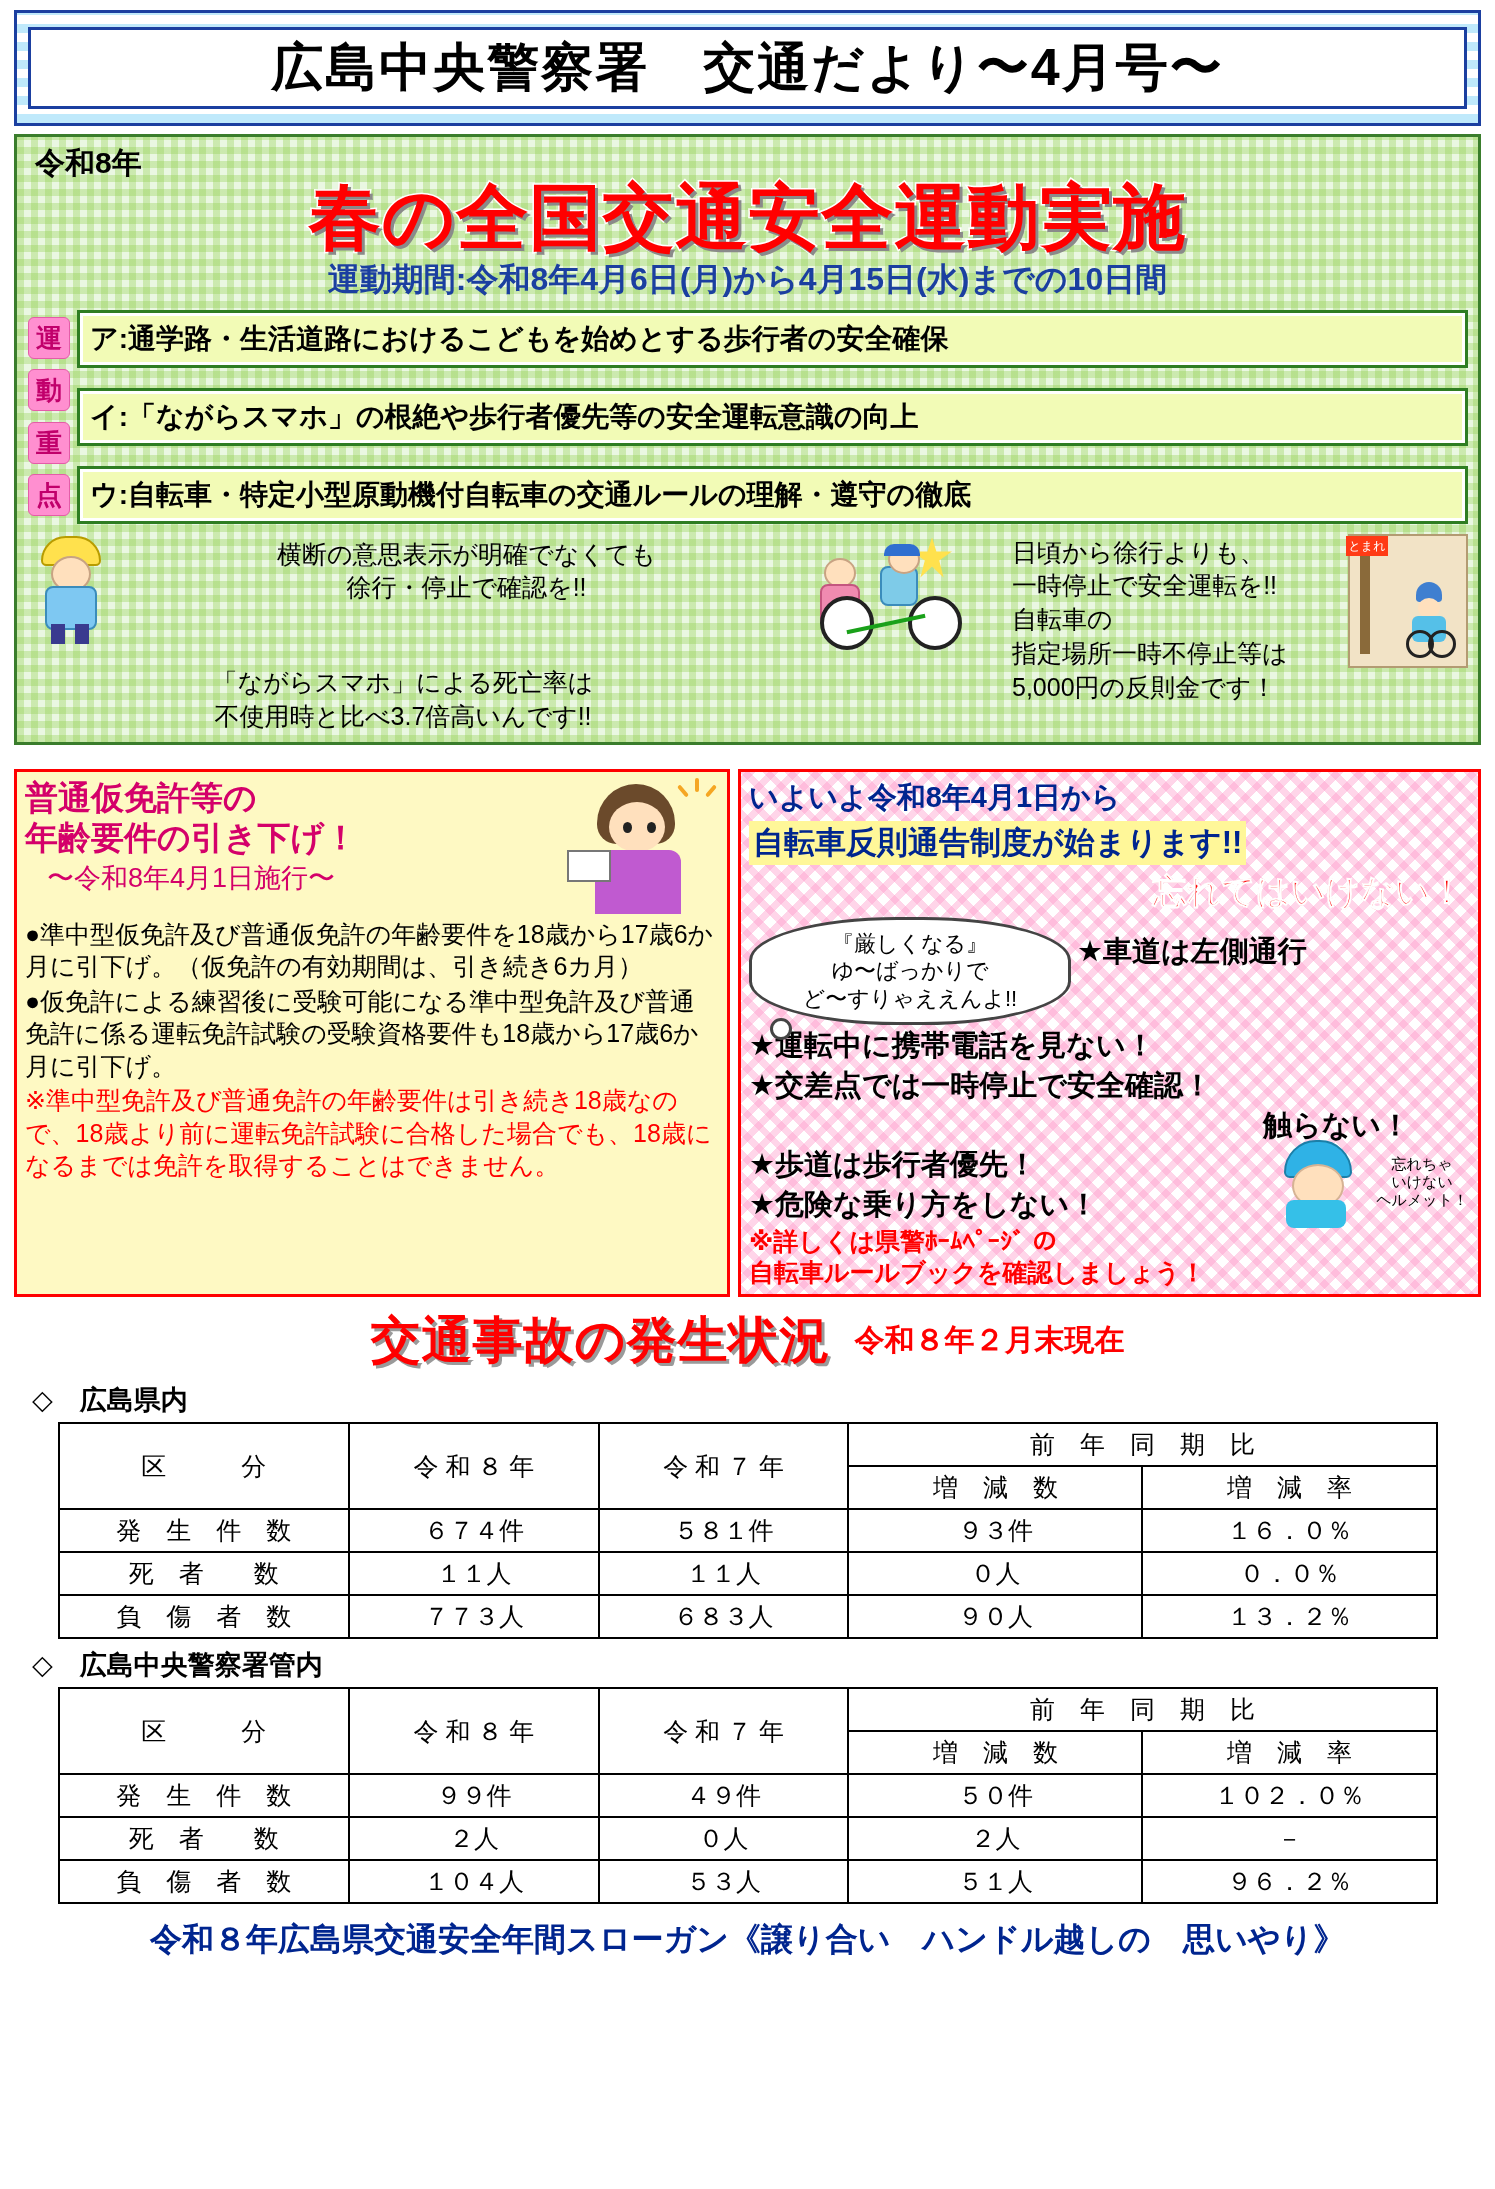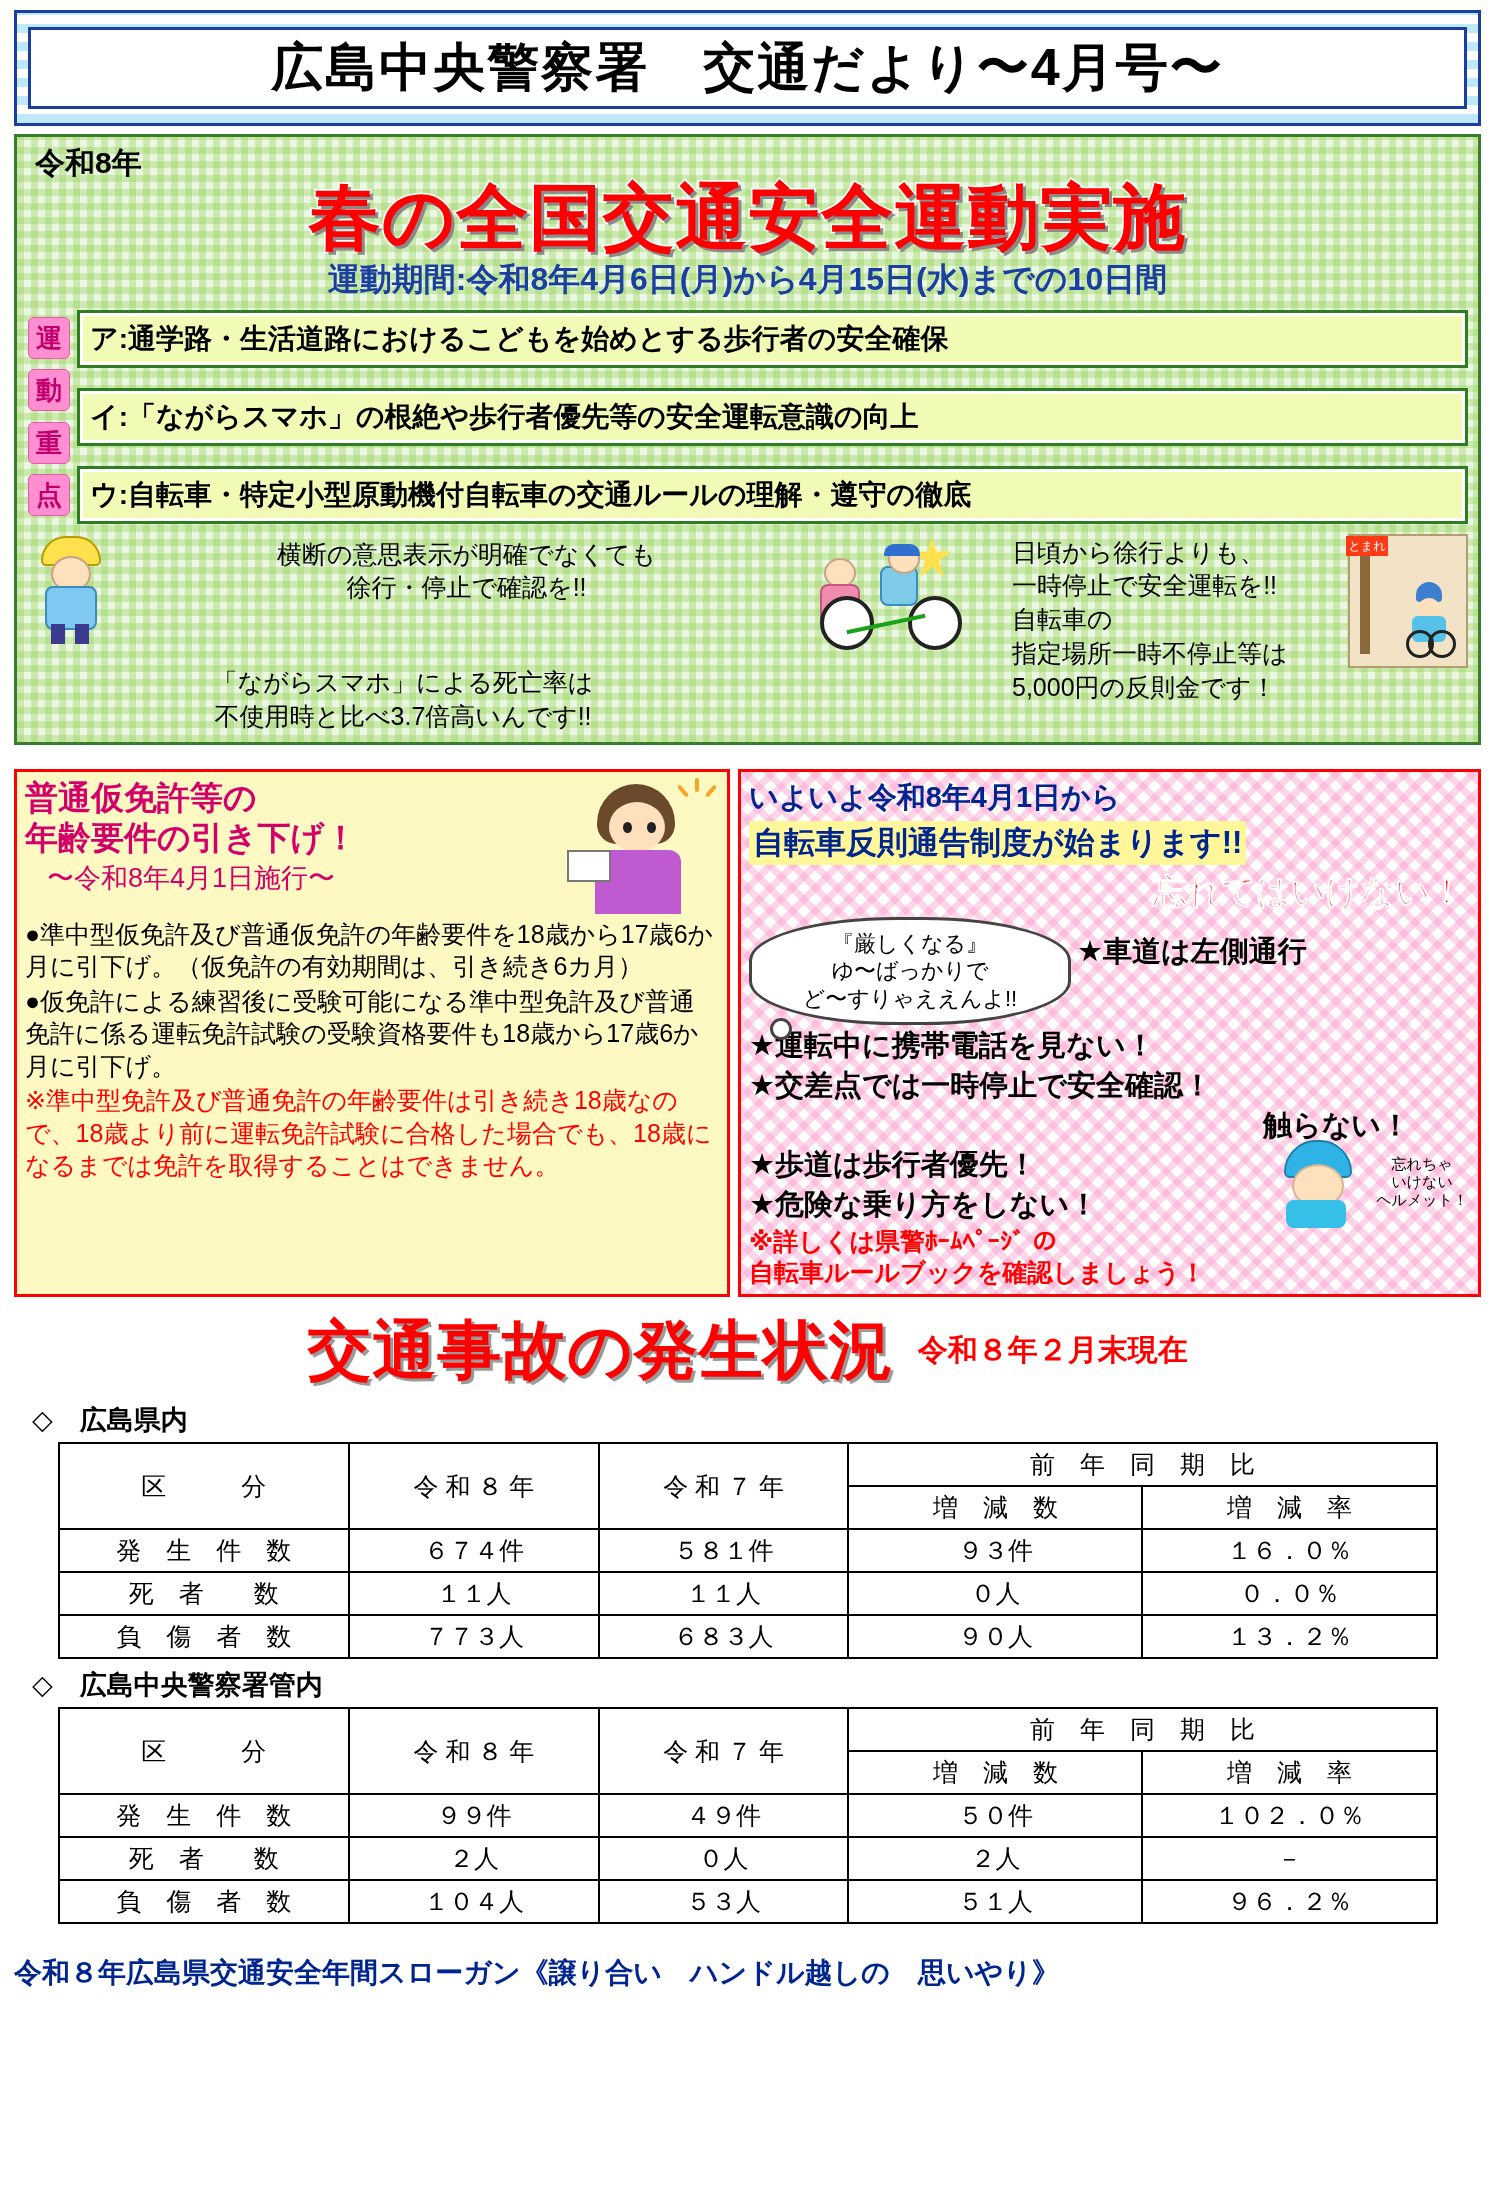--- a/index.html
+++ b/index.html
@@ -124,38 +124,38 @@
   }
   .bubble::after{content:"";position:absolute;left:18px;bottom:-18px;width:16px;height:16px;border:3px solid #444;border-radius:50%;background:#fff;}
   .pr-list{margin-top:2px;font-size:29px;font-weight:bold;color:#000;line-height:1.30;}
   .pr-list div{margin:2px 0;}
   .pr-note{font-size:25px;color:#ff0000;font-weight:bold;line-height:1.25;}
   .helmet-cap{font-size:15px;color:#000;line-height:1.2;text-align:center;}
 
   
   .acc-head{display:flex;align-items:center;justify-content:center;gap:24px;margin:10px 0 4px 0;}
   .acc-title{
-    font-size:64px;font-weight:bold;color:#ff0000;
+    font-size:50px;font-weight:bold;color:#ff0000;
     -webkit-text-stroke:2px #ffffff;paint-order:stroke fill;
     text-shadow:3px 3px 0 #9a9a9a;letter-spacing:1px;
   }
   .acc-asof{font-size:30px;font-weight:bold;color:#ff0000;}
   .sec-label{font-size:27px;font-weight:bold;color:#000;margin:8px 0 4px 18px;}
   table.stats{
     border-collapse:collapse;width:1380px;margin:0 auto 4px auto;
     font-size:25px;color:#000;background:#fff;
   }
   table.stats th,table.stats td{border:2px solid #000;text-align:center;padding:4px 2px;font-weight:normal;}
   table.stats .c1{width:290px;}
   table.stats .c2{width:250px;}
   table.stats .c3{width:250px;}
   table.stats .c4{width:295px;}
   table.stats .c5{width:295px;}
   .slogan{
-    text-align:left;font-size:28px;font-weight:bold;color:#00258f;margin-top:30px;
+    text-align:center;font-size:32px;font-weight:bold;color:#00258f;margin-top:14px;
   }
 
   
   .kid{position:relative;width:86px;height:110px;}
   .kid .hat{position:absolute;left:14px;top:2px;width:56px;height:26px;background:#ffe14d;border:2px solid #b89c00;border-radius:28px 28px 6px 6px;}
   .kid .face{position:absolute;left:24px;top:22px;width:36px;height:32px;background:#ffe0bd;border:2px solid #c8a383;border-radius:50%;}
   .kid .body{position:absolute;left:18px;top:52px;width:48px;height:40px;background:#7ec8f2;border:2px solid #3b8cbb;border-radius:8px;}
   .kid .leg1,.kid .leg2{position:absolute;top:90px;width:14px;height:20px;background:#3a3a8f;}
   .kid .leg1{left:24px;}
   .kid .leg2{left:48px;}

